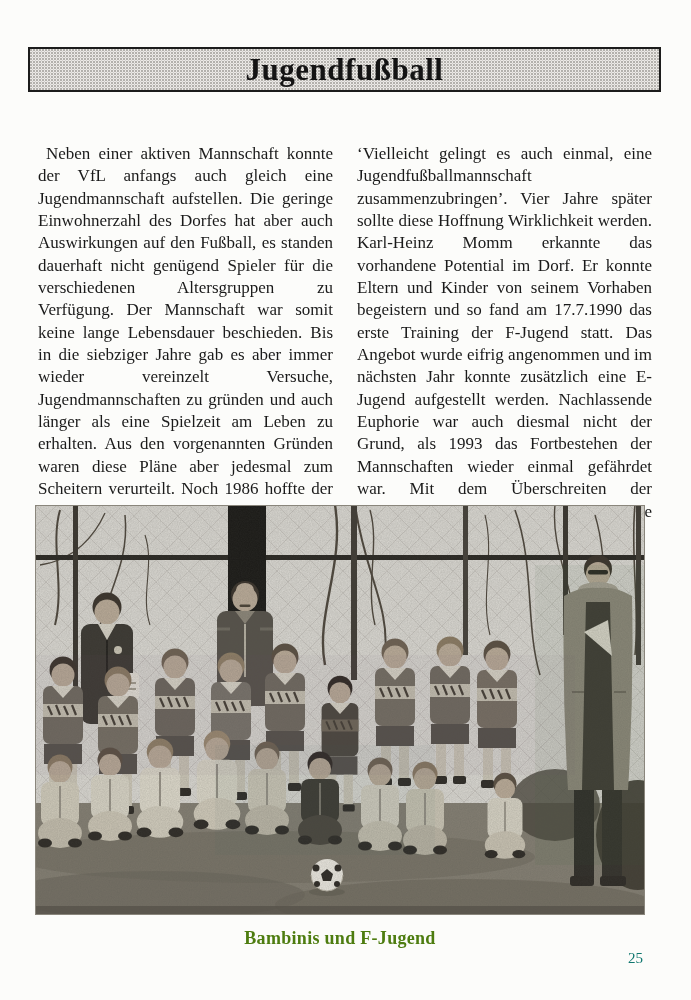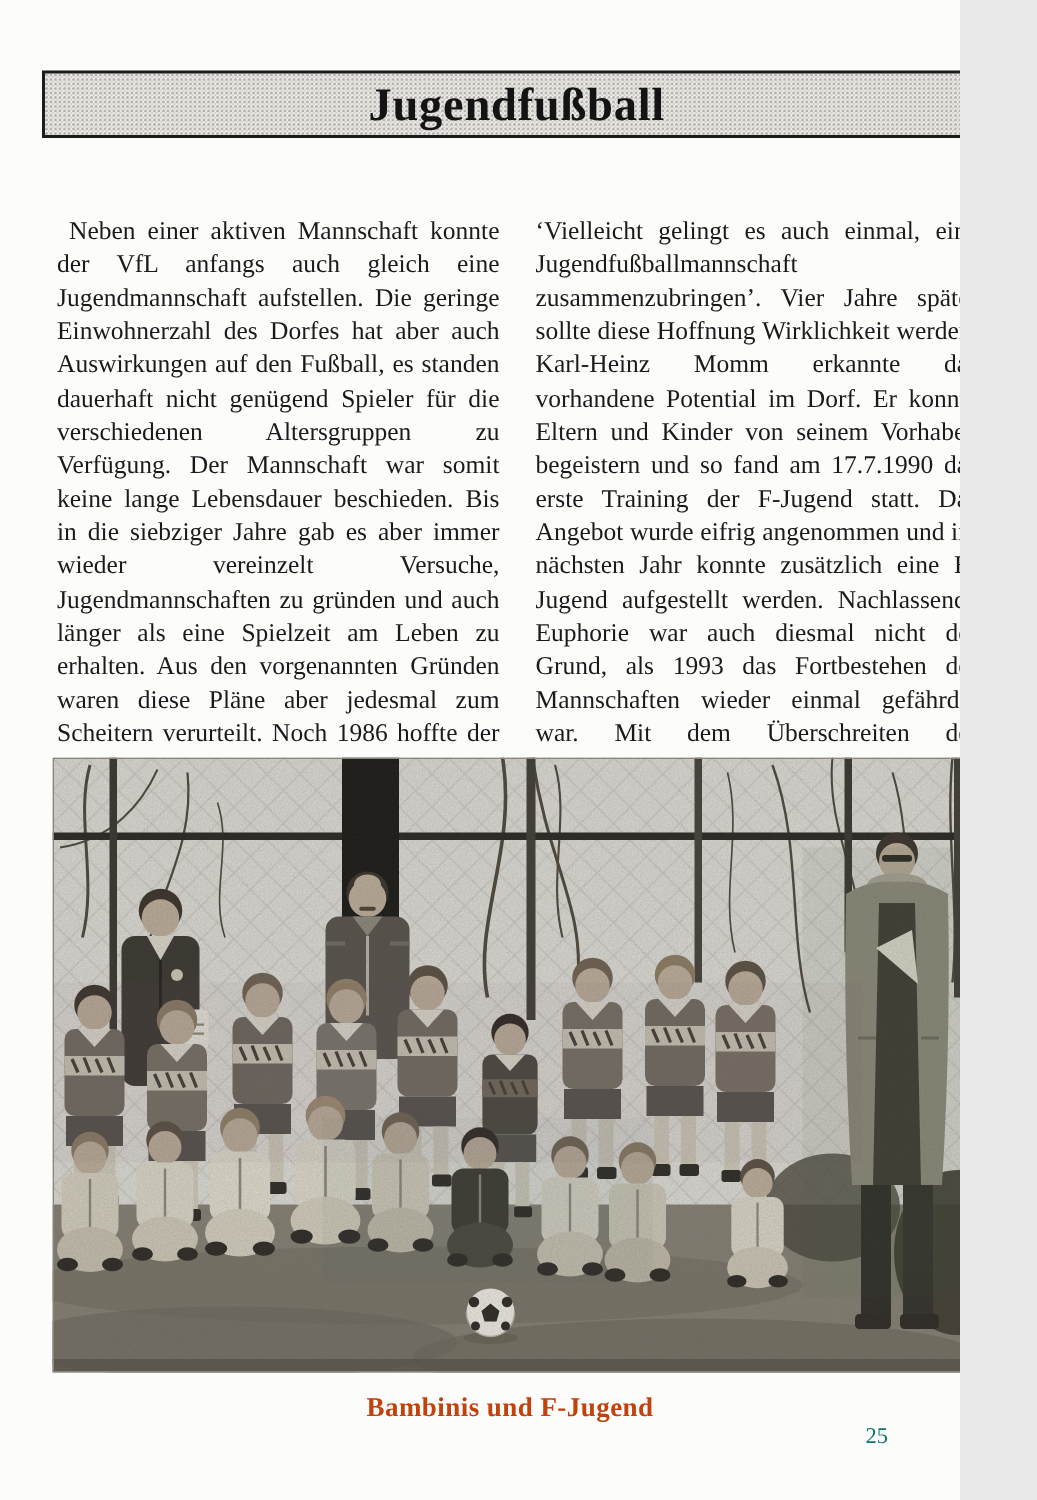--- a/index.html
+++ b/index.html
@@ -2,21 +2,21 @@
 <html><head>
 <meta charset="utf-8">
 <style>
   html,body{margin:0;padding:0;}
   body{
     width:691px;height:1000px;
     background:#e9e9e9;
     font-family:"Liberation Serif","DejaVu Serif",serif;
   }
   .sheet{
-    position:relative;width:640px;height:1000px;
+    position:relative;width:691px;height:1000px;
     background:#fcfcfa;overflow:hidden;
     color:#1b1b1b;
   }
   
   .banner{
     position:absolute;left:28px;top:47px;width:629px;height:41px;
     border:2.5px solid #1c1c1c;
     background-color:#eceae7;
     background-image:
       radial-gradient(circle at 1px 1px,#b3b1ac 0.8px,transparent 1px),
@@ -39,21 +39,21 @@
     color:#1a1a1a;
   }
   .col-left{text-indent:8px;}
   
   .photo{
     position:absolute;left:35px;top:505px;margin:0;width:610px;
   }
   .photo svg{display:block;}
   .caption{
     margin-top:13px;text-align:center;
-    font-size:18px;font-weight:bold;color:#c2410c;letter-spacing:0.3px;
+    font-size:18px;font-weight:bold;color:#4d7c0f;letter-spacing:0.3px;
   }
   
   .pagenum{
     position:absolute;right:48px;top:950px;
     font-size:15px;color:#0f766e;
   }
   
   .skin{fill:#b9aa97}
   .hair{fill:var(--hair,#3a332b)}
   .jersey{fill:var(--jersey,#6f6a5f)}

